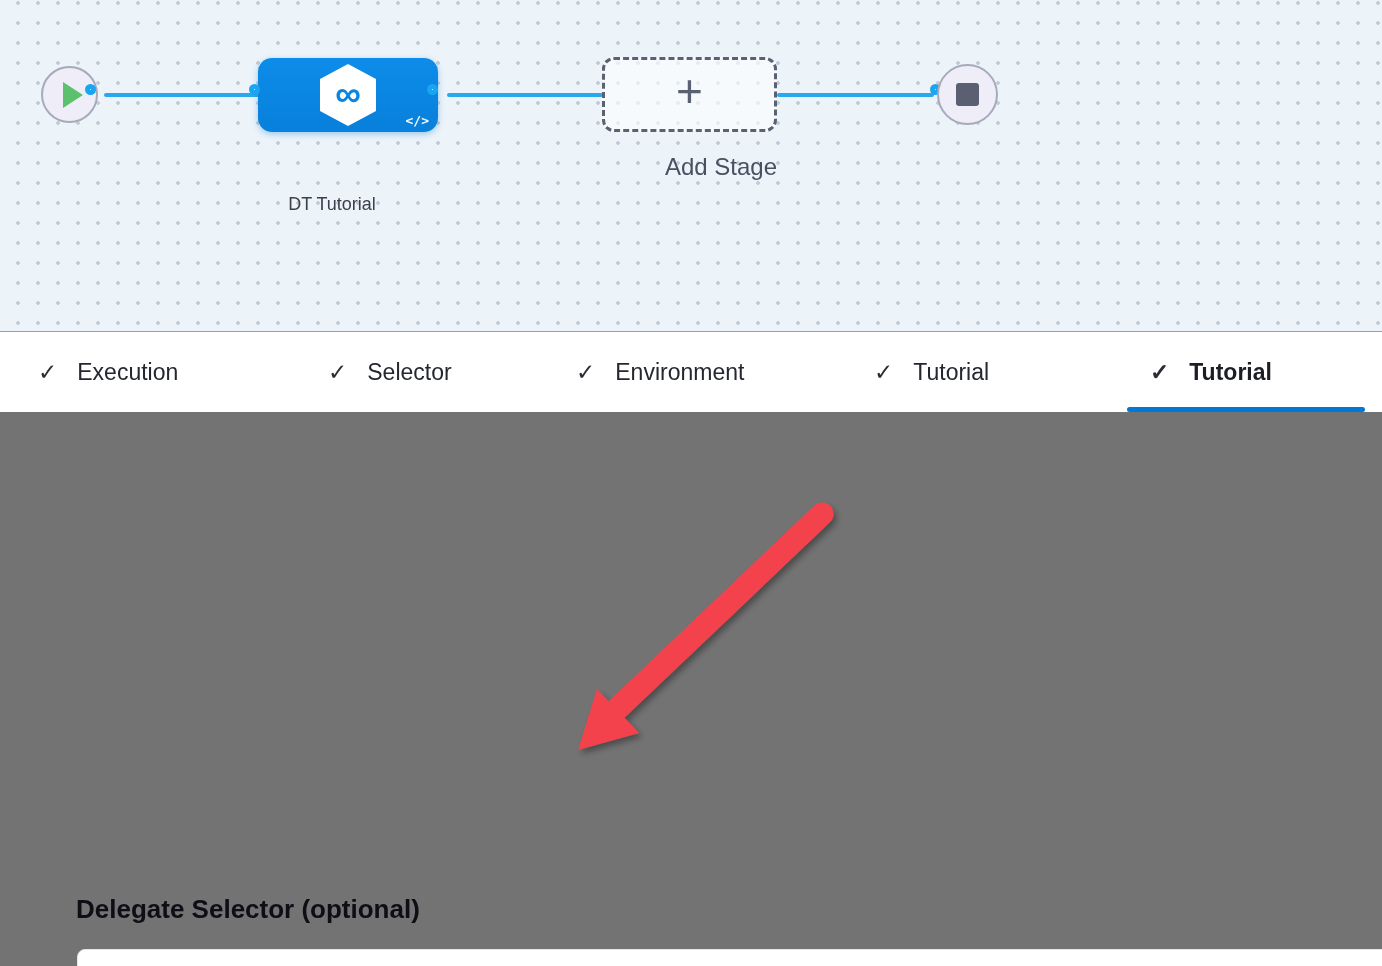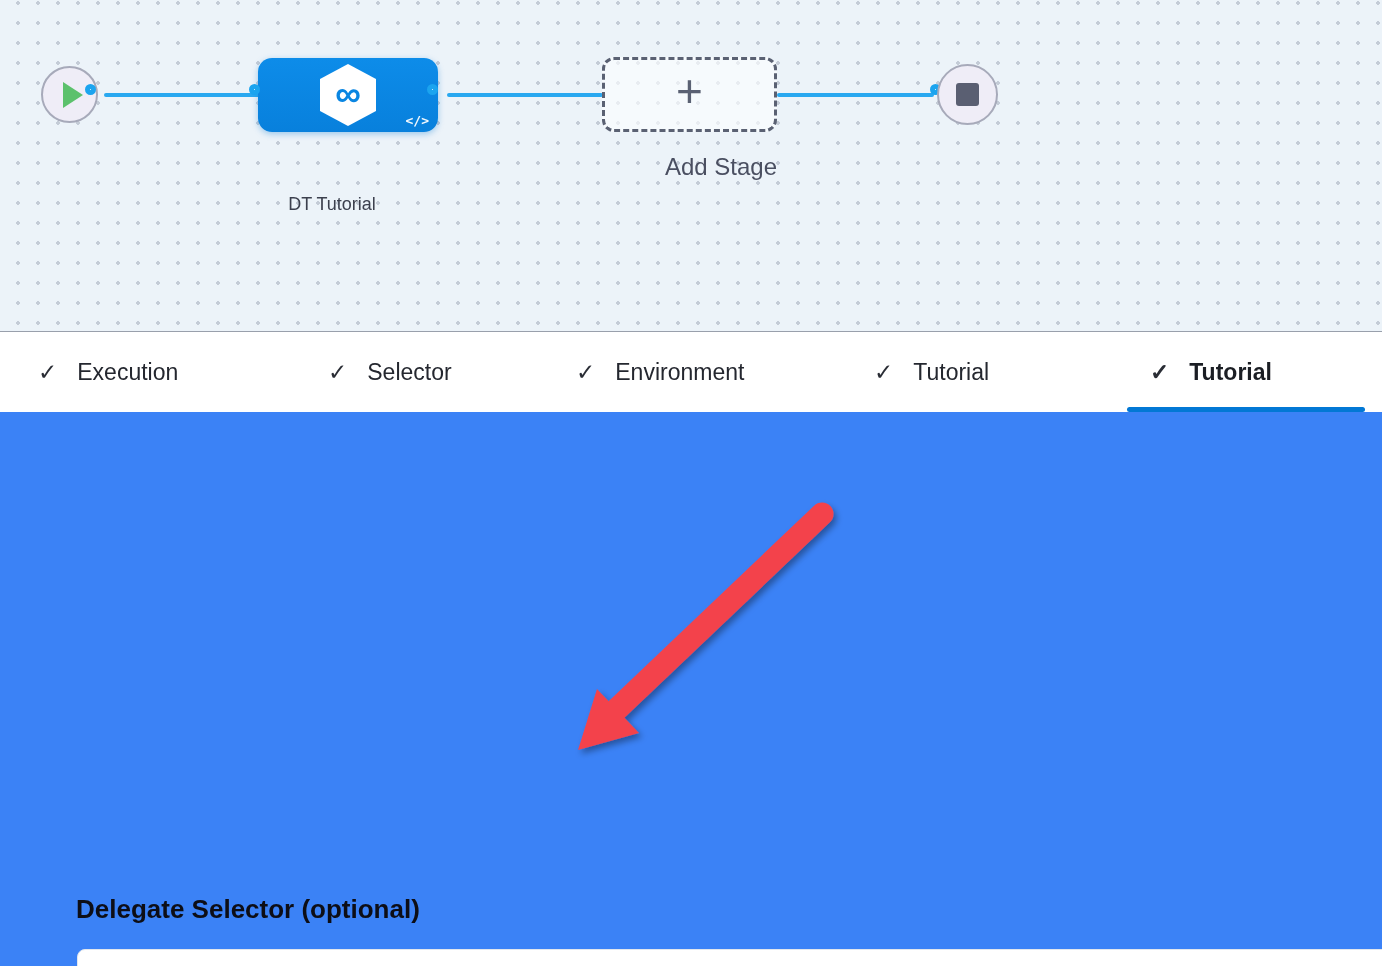--- a/index.html
+++ b/index.html
@@ -62,21 +62,21 @@
     background: #fff; border-top: 1px solid #99A0AC;
   }
   .tab { position: absolute; top: 0; height: 100%; display: flex; align-items: center; gap: 20px;
          font-size: 23px; color: #24272F; cursor: pointer; }
   .tab .chk { font-size: 23px; color: #2A2D35; }
   .tab.active { font-weight: 700; color: #1B1E24; }
   .underline { position: absolute; left: 1127px; bottom: 0; width: 238px; height: 5px;
                background: #0278D5; border-radius: 3px; }
 
   
-  .content { position: absolute; left: 0; right: 0; top: 412px; bottom: 0; background: #3b82f6; }
+  .content { position: absolute; left: 0; right: 0; top: 412px; bottom: 0; background: #737373; }
   .h1 { position: absolute; left: 76px; top: 482px; font-size: 26px; font-weight: 700; color: #0D0E16; }
   .card { position: absolute; left: 77px; width: 1320px; background: #fff;
           border: 1px solid #E2E7EE; border-radius: 8px; }
   .card1 { top: 537px; height: 243px; }
   .arrow-svg { position: absolute; inset: 0; z-index: 9; pointer-events: none; }
 </style>
 </head>
 <body>
 
 <div class="app">

